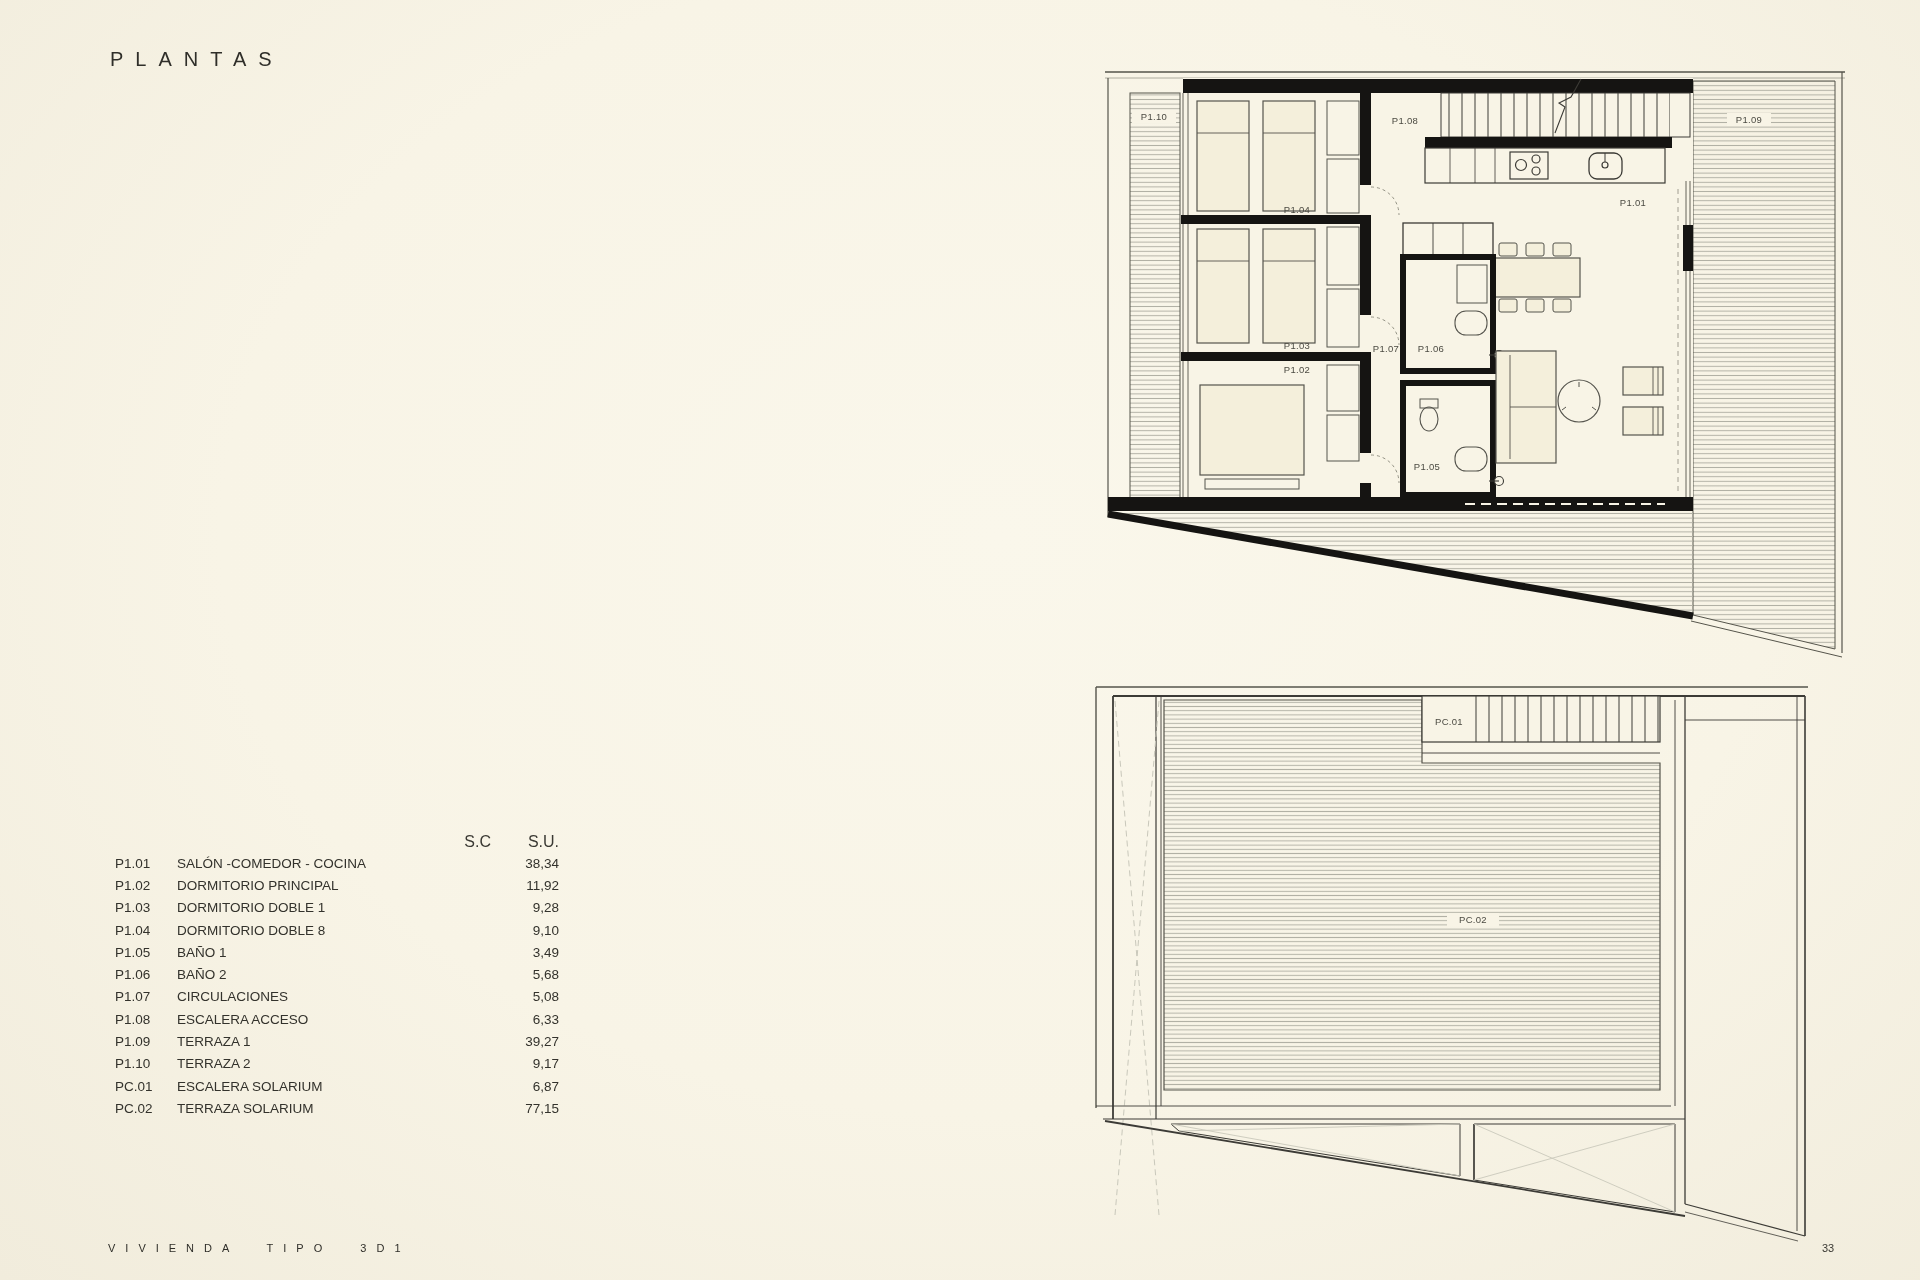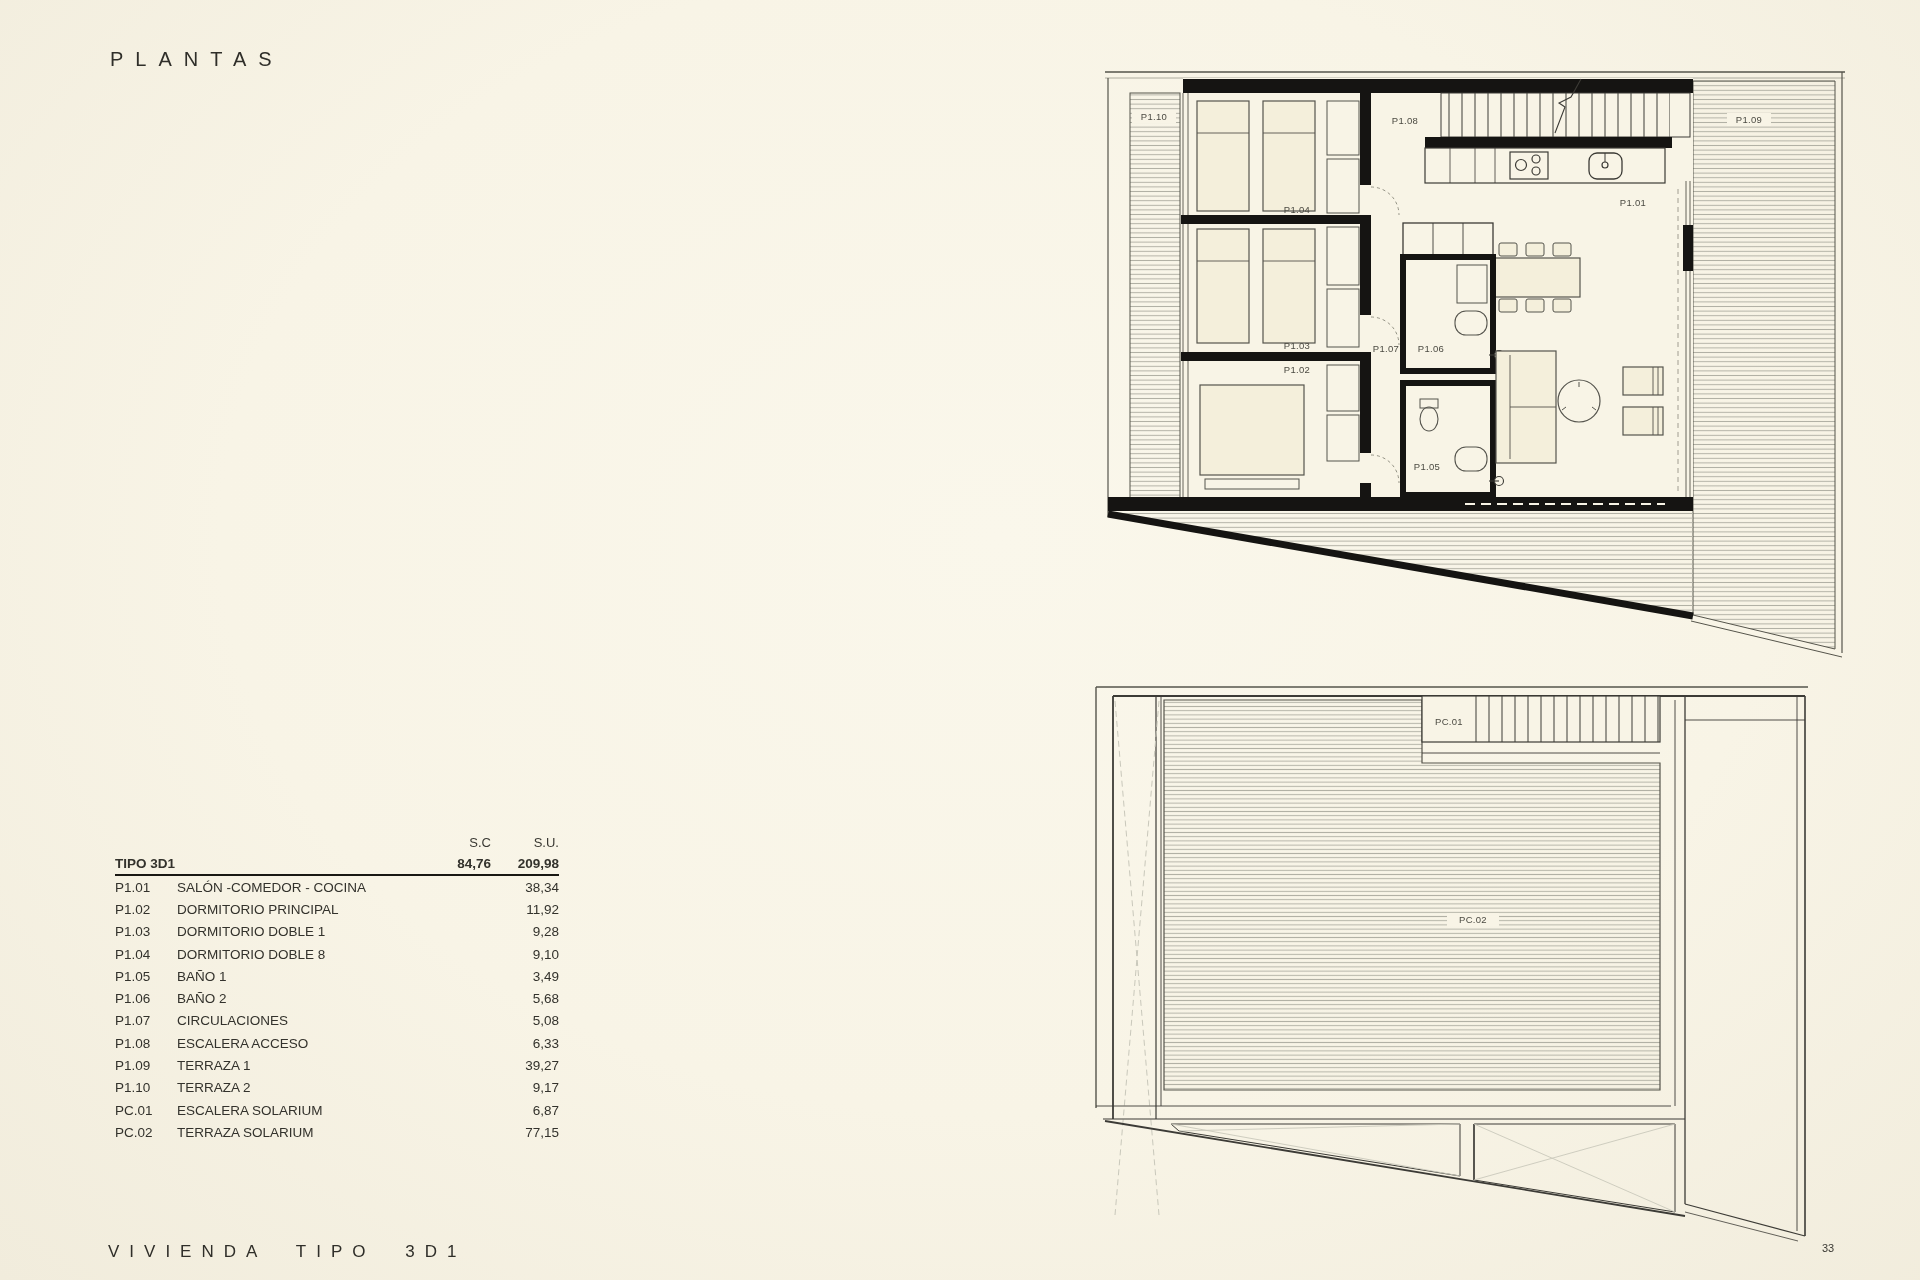--- a/index.html
+++ b/index.html
@@ -6,32 +6,32 @@
   .canvas{
     position:relative;width:1920px;height:1280px;overflow:hidden;
     background:radial-gradient(ellipse at 52% 42%, #faf7eb 0%, #f8f4e6 55%, #f1ecdc 100%);
     font-family:"Liberation Sans", sans-serif;color:#2d2c27;
   }
   .doc-title{
     position:absolute;left:110px;top:48px;font-size:20px;letter-spacing:12px;
     color:#2f2e29;white-space:nowrap;
   }
   .doc-footer{
-    position:absolute;left:108px;top:1242px;font-size:17px;letter-spacing:10px;word-spacing:15px;
+    position:absolute;left:108px;top:1242px;font-size:11px;letter-spacing:10px;word-spacing:15px;
     color:#2f2e29;white-space:nowrap;
   }
   .page-number{
     position:absolute;left:1822px;top:1242px;font-size:11px;color:#3a3933;
   }
   
   .area-table{
     position:absolute;left:115px;top:832px;width:444px;font-size:13.5px;color:#33322c;
   }
   .trow{display:grid;grid-template-columns:62px 1fr 64px 68px;align-items:center;height:22.3px;}
-  .thead{height:20px;font-size:13px;color:#3a3933;}
+  .thead{height:20px;font-size:16px;color:#3a3933;}
   .num{text-align:right;}
   .group-row{font-weight:bold;height:22px;border-bottom:2px solid #191813;}
   .group-row .glabel{grid-column:1 / 3;}
   .cell{white-space:nowrap;overflow:visible;}
   
   .plan-svg{position:absolute;}
   svg text{font-family:"Liberation Sans", sans-serif;font-size:9.5px;fill:#4b4a42;letter-spacing:.3px;}
 </style>
 </head>
 <body>
@@ -39,25 +39,20 @@
 <div class="canvas">
 
   <div class="doc-title">PLANTAS</div>
 
   <div class="area-table">
     <div class="trow thead">
       <span class="cell"></span>
       <span class="cell"></span>
       <span class="cell num">S.C</span>
       <span class="cell num">S.U.</span>
-    </div>
-    <div class="trow group-row">
-      <span class="cell glabel">TIPO 3D1</span>
-      <span class="cell num">84,76</span>
-      <span class="cell num">209,98</span>
     </div>
     <div class="trow">
         <span class="cell">P1.01</span>
         <span class="cell">SALÓN -COMEDOR - COCINA</span>
         <span class="cell num"></span>
         <span class="cell num">38,34</span>
       </div>
     <div class="trow">
         <span class="cell">P1.02</span>
         <span class="cell">DORMITORIO PRINCIPAL</span>

